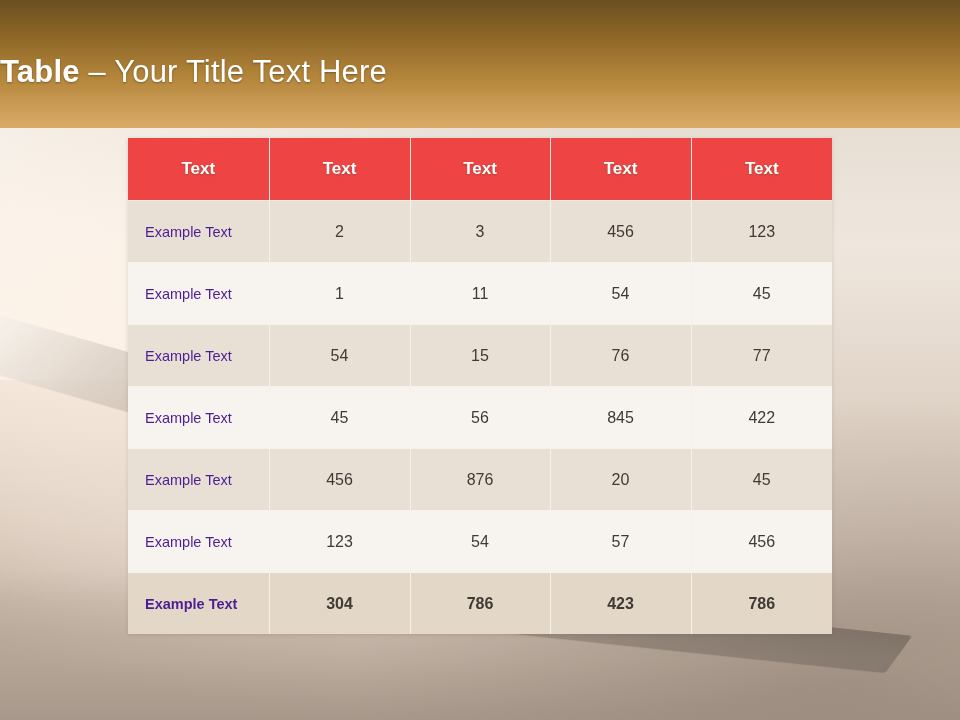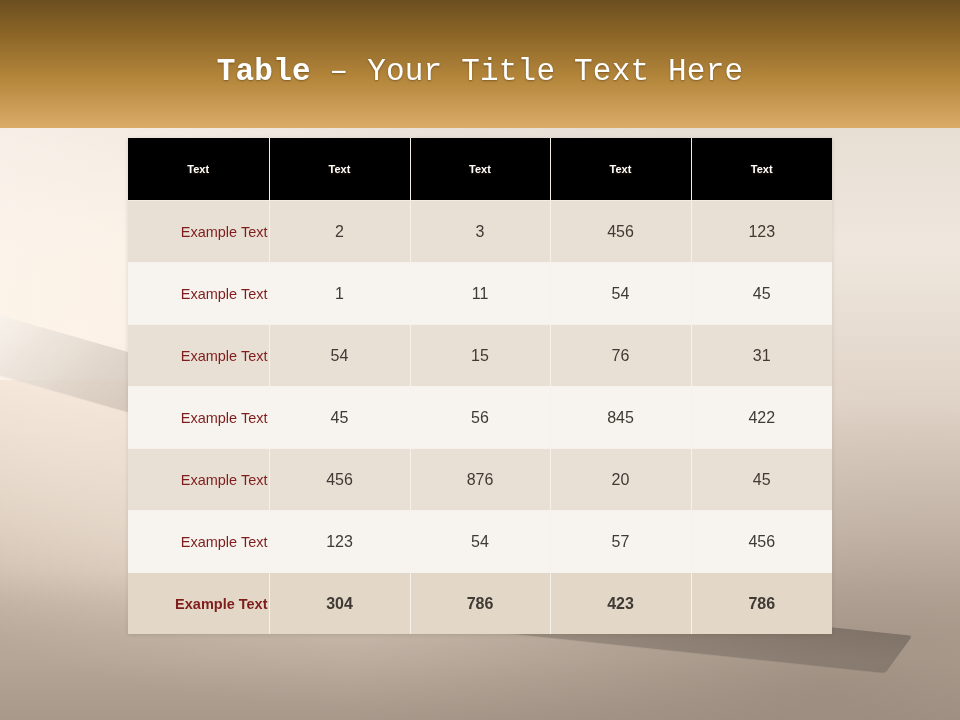--- a/index.html
+++ b/index.html
@@ -82,28 +82,27 @@
     position: absolute;
     left: 0; top: 0;
     width: 960px;
     height: 128px;
     background: linear-gradient(180deg, #6b4f20 0%, #8a6426 26%, #b5873c 62%, #cfa05b 88%, #d8ab66 100%);
   }
   .title {
     position: absolute;
     left: 0; right: 0;
     top: 52px;
-    text-align: center;
+    text-align: left;
     color: #ffffff;
     font-size: 31px;
     line-height: 40px;
     letter-spacing: 0.2px;
     text-shadow: 0 1px 2px rgba(60,40,12,0.45);
     white-space: nowrap;
-    font-family: Liberation Mono, monospace;
   }
   .title .strong { font-weight: bold; }
   .title .light  { font-weight: normal; }
 
   
   .table-wrap {
     position: absolute;
     left: 128px;
     top: 138px;
     width: 704px;
@@ -115,45 +114,45 @@
     table-layout: fixed;
   }
   col.c0 { width: 141px; }
   col.c1 { width: 141px; }
   col.c2 { width: 140px; }
   col.c3 { width: 141px; }
   col.c4 { width: 141px; }
 
   thead th {
     height: 60px;
-    background: #000000;
+    background: #ef4444;
     color: #ffffff;
-    font-size: 11px;
+    font-size: 17px;
     font-weight: bold;
     text-align: center;
     text-shadow: 0 1px 2px rgba(110,80,45,0.55);
     border-right: 1px solid #f3ece3;
     border-bottom: 1px solid #f3ece3;
   }
   thead th:last-child { border-right: none; }
 
   tbody td {
     height: 59px;
     font-size: 16px;
     color: #3f3a34;
     text-align: center;
     border-right: 1px solid #f6f1ea;
     border-bottom: 1px solid #f6f1ea;
   }
   tbody td:last-child { border-right: none; }
   tbody td.label {
-    text-align: right;
+    text-align: left;
     padding-left: 17px;
     font-size: 14.5px;
-    color: #7f1d1d;
+    color: #4c1d95;
   }
   tbody tr.odd td  { background: #e9e0d5; }
   tbody tr.even td { background: #f7f4ef; }
   tbody tr.total td {
     background: #e3d7c7;
     font-weight: bold;
     border-bottom: none;
   }
   tbody tr.total td.label { font-weight: bold; }
 </style>
@@ -205,21 +204,21 @@
           <td>1</td>
           <td>11</td>
           <td>54</td>
           <td>45</td>
         </tr>
         <tr class="odd">
           <td class="label">Example Text</td>
           <td>54</td>
           <td>15</td>
           <td>76</td>
-          <td>31</td>
+          <td>77</td>
         </tr>
         <tr class="even">
           <td class="label">Example Text</td>
           <td>45</td>
           <td>56</td>
           <td>845</td>
           <td>422</td>
         </tr>
         <tr class="odd">
           <td class="label">Example Text</td>

